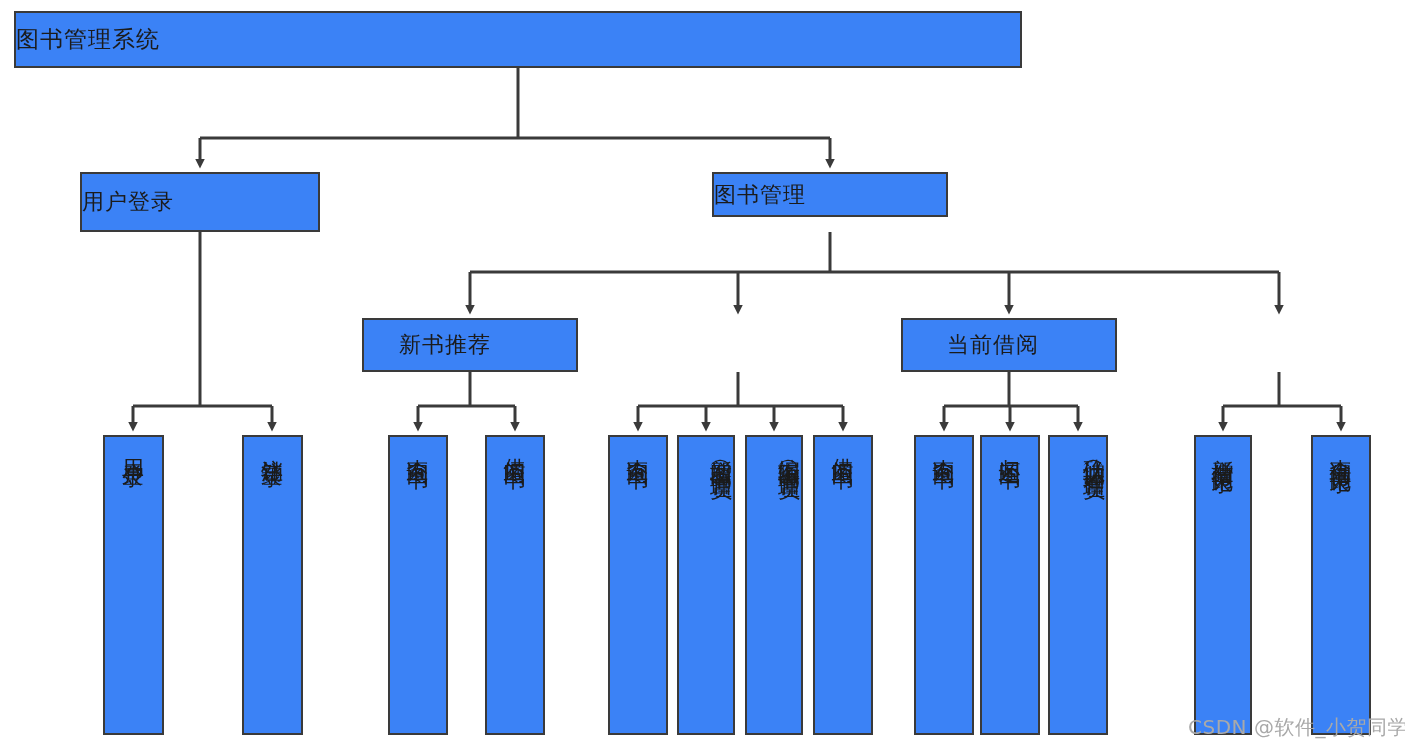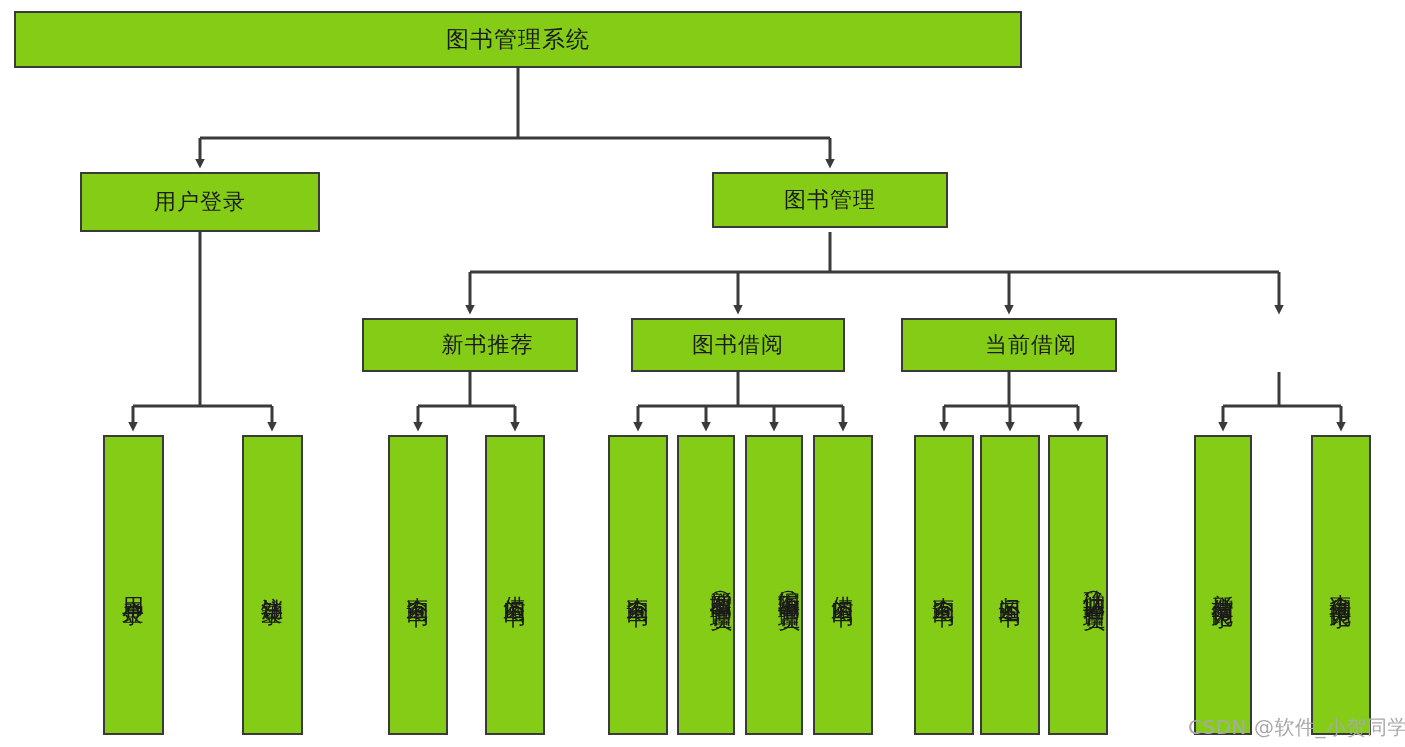--- a/index.html
+++ b/index.html
@@ -4,22 +4,22 @@
 <style>
   html,body{margin:0;padding:0;background:#ffffff;}
   body{
     font-family:"DejaVu Sans","Liberation Sans",sans-serif;
     width:1405px;height:747px;overflow:hidden;
   }
   #stage{position:relative;width:1405px;height:747px;background:#ffffff;}
   #wires{position:absolute;left:0;top:0;width:1405px;height:747px;}
   .node{
     position:absolute;box-sizing:border-box;
-    background:#84cc16;border:2.5px solid #3a3a3a;
-    display:flex;align-items:center;justify-content:center;
+    background:#3b82f6;border:2.5px solid #3a3a3a;
+    display:flex;align-items:center;
     color:#1b1b1b;
   }
   .node.h{font-size:22px;letter-spacing:1px;}
   .node.v{
     writing-mode:vertical-rl;text-orientation:upright;
     font-size:22px;letter-spacing:3px;line-height:1.05;
     padding-top:4px;padding-bottom:4px;
   }
   .node.v.topalign{align-items:flex-start;}
   #root-node{font-size:23px;}
@@ -84,29 +84,26 @@
     </g>
   </svg>
 
   <div class="node h" id="root-node" style="left:14px;top:11px;width:1008px;height:57px;">
     <span>图书管理系统</span>
   </div>
 
   <div class="node h" style="left:80px;top:172px;width:240px;height:60px;">
     <span>用户登录</span>
   </div>
-  <div class="node h" style="left:712px;top:172px;width:236px;height:56px;">
+  <div class="node h" style="left:712px;top:172px;width:236px;height:45px;">
     <span>图书管理</span>
   </div>
 
   <div class="node h" style="left:362px;top:318px;width:216px;height:54px;padding-left:35px;">
     <span>新书推荐</span>
-  </div>
-  <div class="node h" style="left:631px;top:318px;width:214px;height:54px;">
-    <span>图书借阅</span>
   </div>
   <div class="node h" style="left:901px;top:318px;width:216px;height:54px;padding-left:44px;">
     <span>当前借阅</span>
   </div>
 
   <div class="node v" style="left:103px;top:435px;width:61px;height:300px;">
     <span>用户登录</span>
   </div>
   <div class="node v" style="left:242px;top:435px;width:61px;height:300px;">
     <span>注销登录</span>

